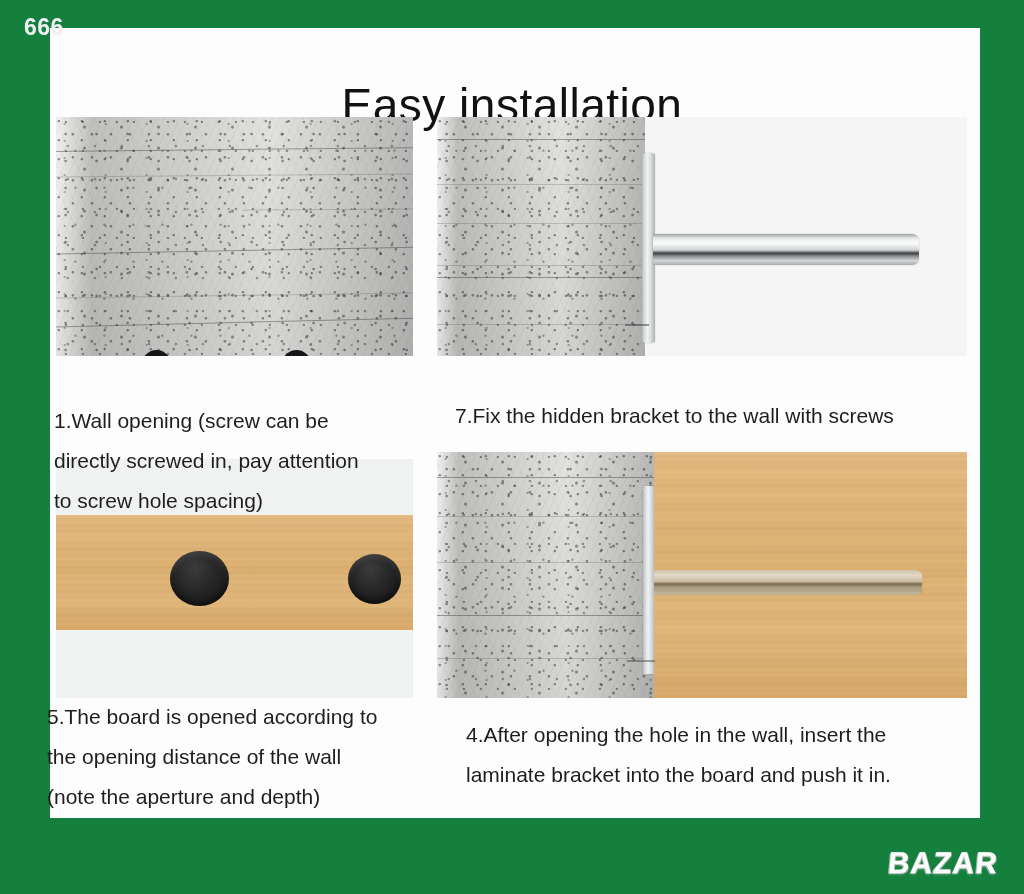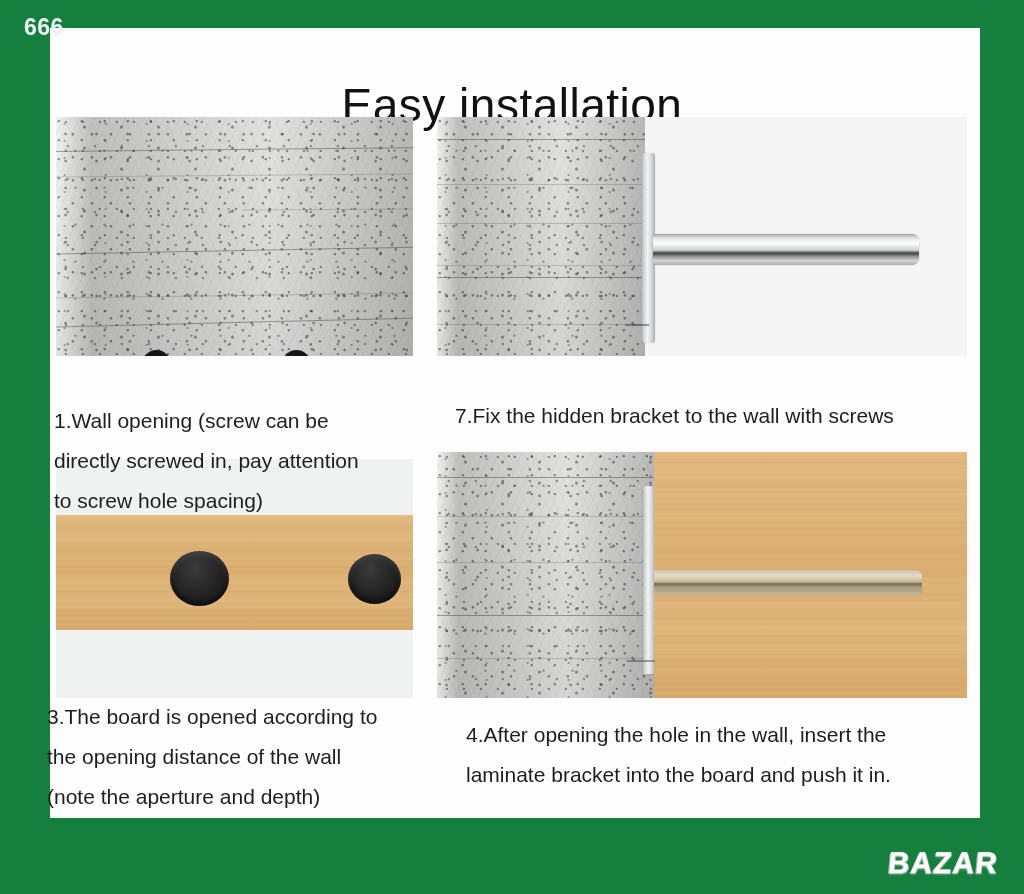--- a/index.html
+++ b/index.html
@@ -259,21 +259,21 @@
     <div class="wood" style="left:217px; top:0; width:313px; height:246px;"></div>
     <div class="rod-ghost" style="left:217px; top:118px; width:268px; height:25px;"></div>
     <div class="rod-ghost-shadow" style="left:217px; top:137px; width:268px; height:4px;"></div>
     <div style="position:absolute; left:190px; top:208px; width:28px; height:2px; background:rgba(60,60,60,0.45);"></div>
   </div>
 
   <div class="caption" id="cap1">1.Wall opening (screw can be
 directly screwed in, pay attention
 to screw hole spacing)</div>
   <div class="caption" id="cap2">7.Fix the hidden bracket to the wall with screws</div>
-  <div class="caption" id="cap3">3.The board is opened according to
+  <div class="caption" id="cap3">5.The board is opened according to
  the opening distance of the wall
 (note the aperture and depth)</div>
   <div class="caption" id="cap4">4.After opening the hole in the wall, insert the
  laminate bracket into the board and push it in.</div>
 
   <div id="wm-bazar">BAZAR</div>
 
 </div>
 
 </body></html>

